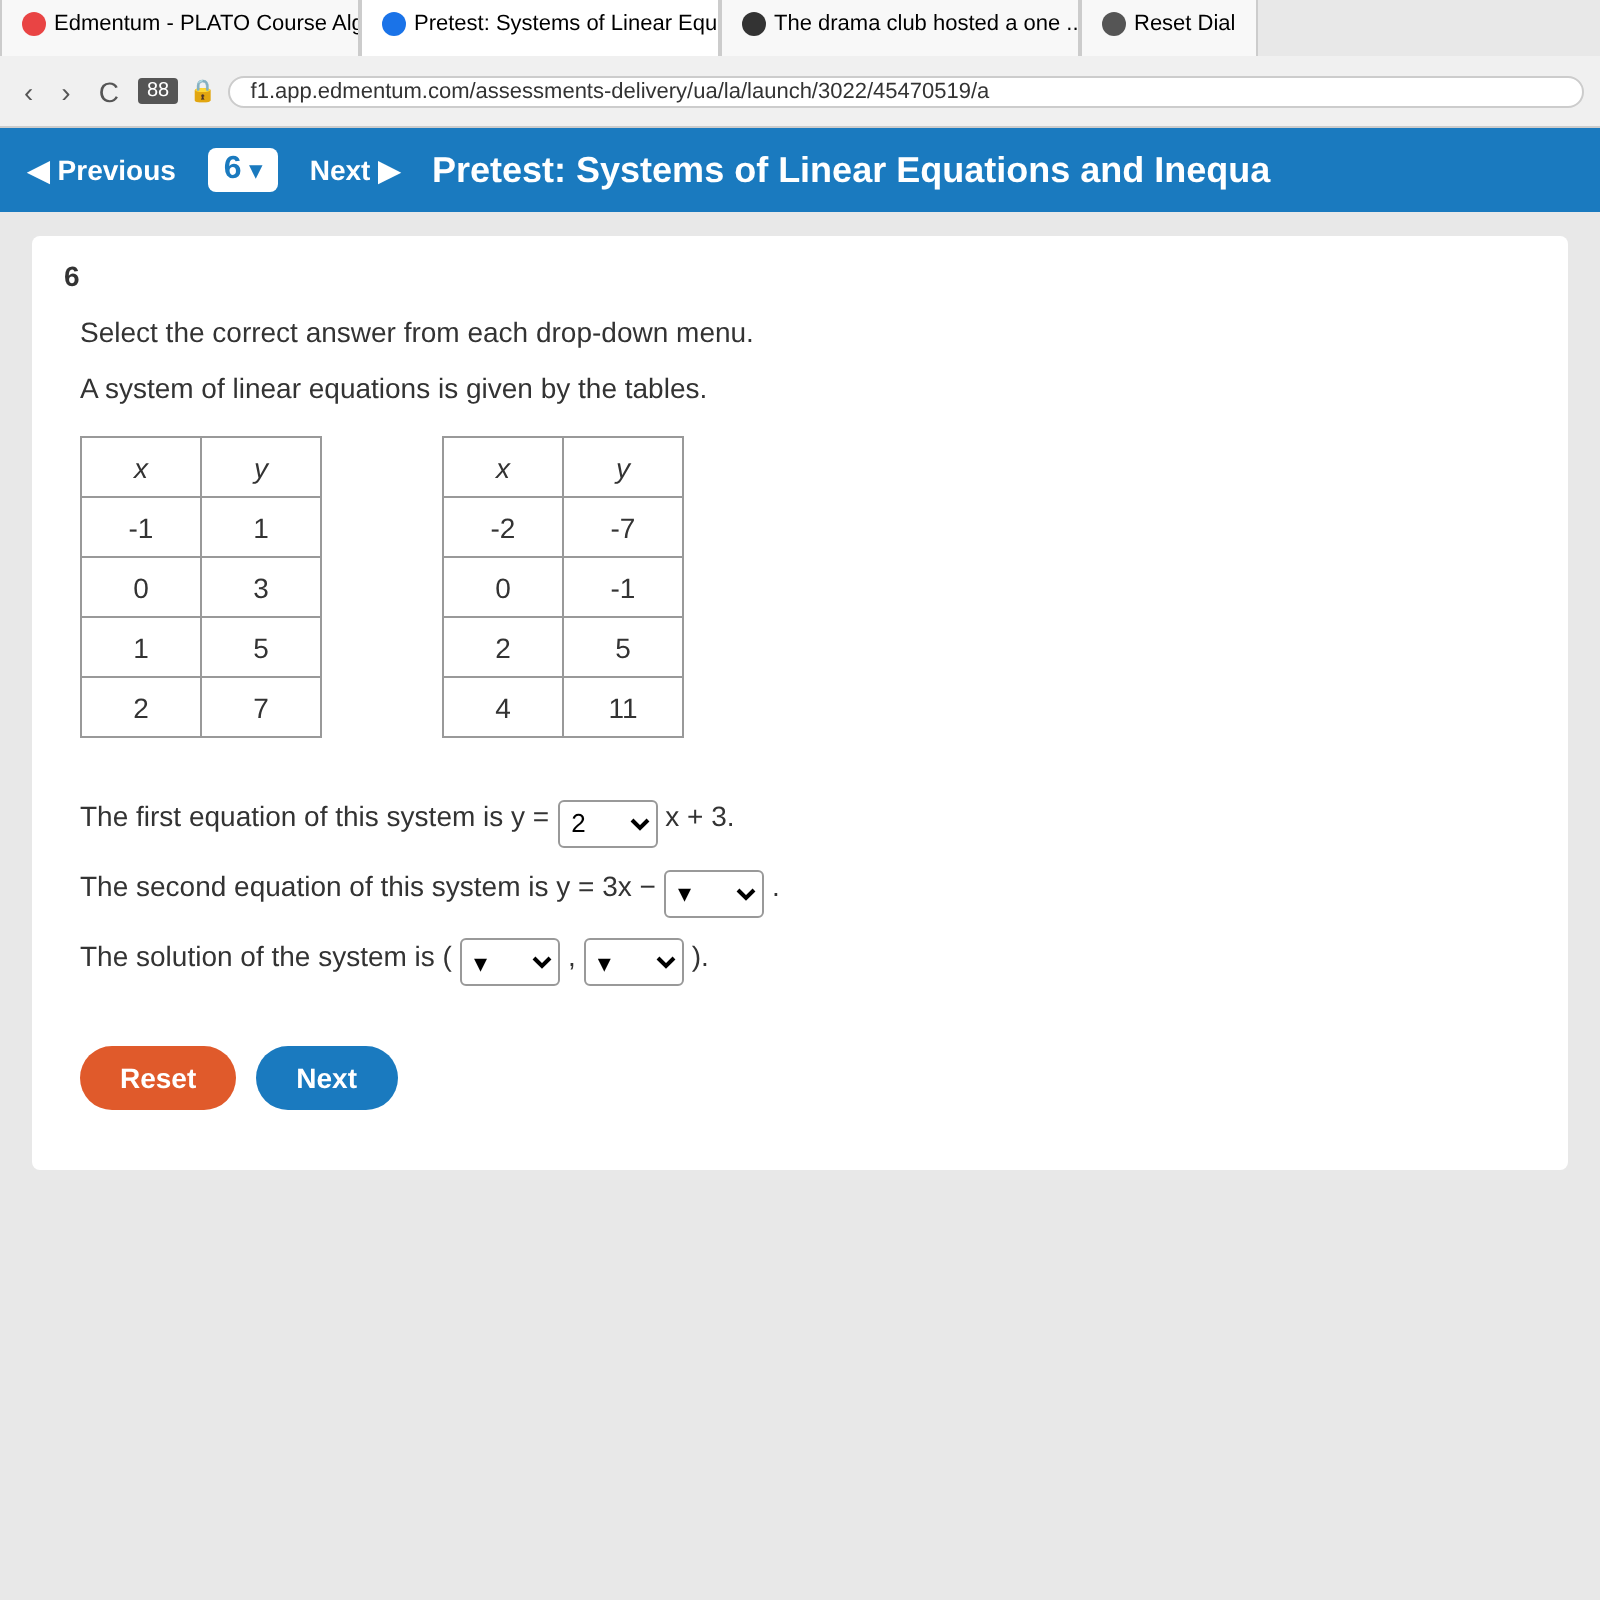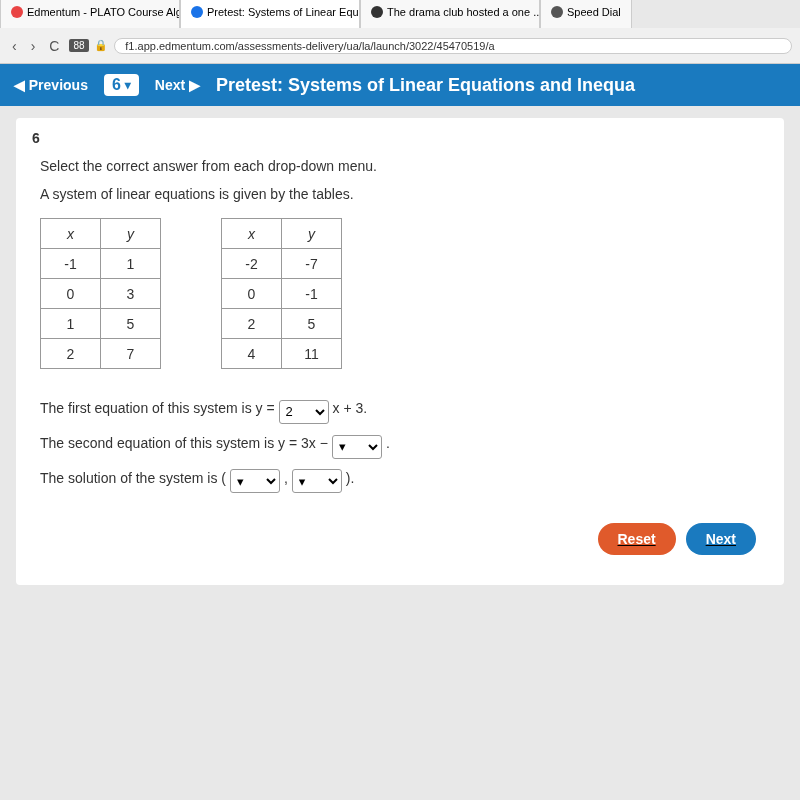--- a/index.html
+++ b/index.html
@@ -207,25 +207,23 @@
       background: white;
       font-size: 13px;
       padding: 0 2px;
       cursor: pointer;
       min-width: 50px;
     }
 
     
     .bottom-buttons {
       display: flex;
-      justify-content: flex-end;
       gap: 10px;
       margin-top: 30px;
       padding-right: 4px;
-      text-decoration: underline;
     }
 
     .reset-btn {
       background: #e05a2b;
       color: white;
       border: none;
       border-radius: 20px;
       padding: 8px 20px;
       font-size: 14px;
       font-weight: bold;
@@ -254,21 +252,21 @@
   <div class="tab active">
     <div class="tab-icon blue"></div>
     <span>Pretest: Systems of Linear Equ...</span>
   </div>
   <div class="tab">
     <div class="tab-icon dark"></div>
     <span>The drama club hosted a one ...</span>
   </div>
   <div class="tab">
     <div class="tab-icon grid"></div>
-    <span>Speed Dial</span>
+    <span>Reset Dial</span>
   </div>
 </div>
 
 <div class="browser-toolbar">
   <button class="nav-btn">‹</button>
   <button class="nav-btn">›</button>
   <button class="nav-btn">C</button>
   <span style="background:#555;color:white;font-size:10px;padding:1px 4px;border-radius:2px;">88</span>
   <span class="lock-icon">🔒</span>
   <input class="address-bar" type="text" value="f1.app.edmentum.com/assessments-delivery/ua/la/launch/3022/45470519/a" style="">

